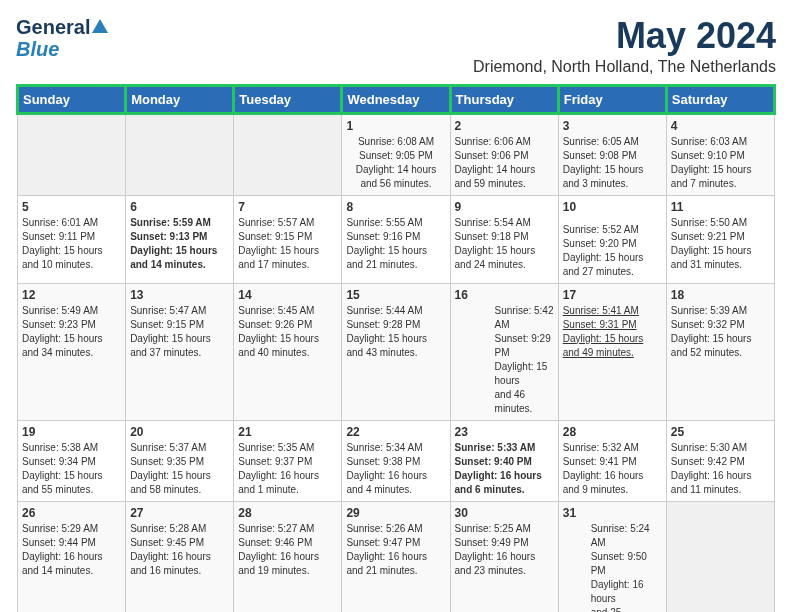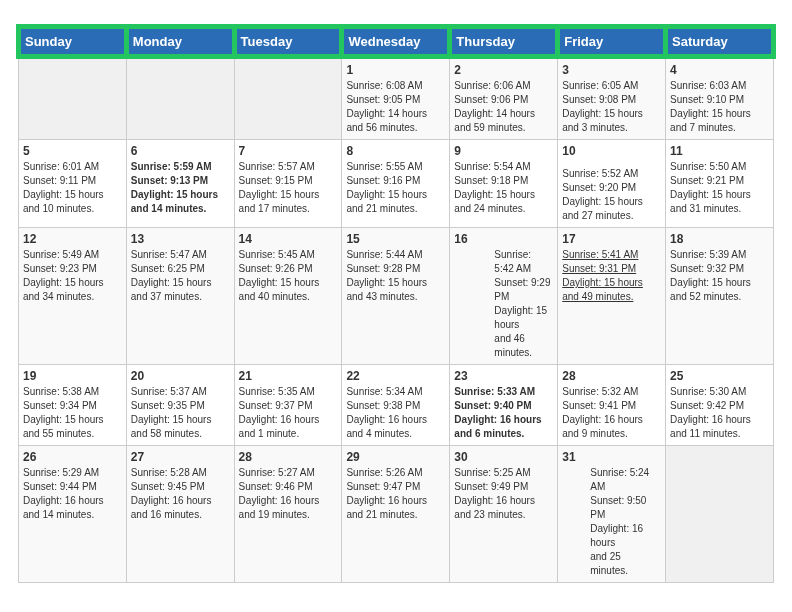--- a/index.html
+++ b/index.html
@@ -50,21 +50,21 @@
       border-collapse: collapse;
       margin-top: 8px;
     }
     .calendar th {
       background-color: #2a6cb5;
       color: #fff;
       font-size: 13px;
       font-weight: bold;
       padding: 5px 4px;
       text-align: left;
-      border: 5px solid #22c55e;
+      border: 3px solid #22c55e;
     }
     .calendar td {
       border: 1px solid #ccc;
       vertical-align: top;
       padding: 4px 4px;
       width: 108px;
       min-height: 80px;
       font-size: 10.5px;
       color: #333;
       background: #fff;
@@ -87,20 +87,33 @@
       color: #333;
     }
     .empty-cell {
       background: #f0f0f0 !important;
     }
   </style>
 </head>
 <body>
 
 <div class="header">
+  <div class="logo">
+    <div class="logo-row">
+      <span class="logo-text">General</span>
+      <svg width="18" height="18" viewBox="0 0 18 18" style="margin-left:1px;margin-top:-2px;">
+        <polygon points="9,2 17,16 1,16" fill="#2980b9"></polygon>
+      </svg>
+    </div>
+    <span class="logo-text" style="color:#2980b9; font-style:italic;">Blue</span>
+  </div>
+  <div class="title-block">
+    <div class="month-title">May 2024</div>
+    <div class="location-title">Driemond, North Holland, The Netherlands</div>
+  </div>
 </div>
 
 <table class="calendar">
   <thead>
     <tr>
     <th>Sunday</th>
         <th>Monday</th>
         <th>Tuesday</th>
         <th>Wednesday</th>
         <th>Thursday</th>
@@ -108,21 +121,21 @@
         <th>Saturday</th>
       </tr>
   </thead>
   <tbody id="calendar-body">
   <tr>
         <td class="empty-cell"></td>
         <td class="empty-cell"></td>
         <td class="empty-cell"></td>
         <td>
           <span class="day-number">1</span>
-          <div class="day-info" style="white-space: pre-line;">Sunrise: 6:08 AM
+          <div class="day-info" style="white-space: pre-line; text-align: center;">Sunrise: 6:08 AM
 Sunset: 9:05 PM
 Daylight: 14 hours
 and 56 minutes.</div>
         </td>
         <td>
           <span class="day-number">2</span>
           <div class="day-info" style="white-space: pre-line;">Sunrise: 6:06 AM
 Sunset: 9:06 PM
 Daylight: 14 hours
 and 59 minutes.</div>
@@ -197,21 +210,21 @@
         <td>
           <span class="day-number">12</span>
           <div class="day-info" style="white-space: pre-line;">Sunrise: 5:49 AM
 Sunset: 9:23 PM
 Daylight: 15 hours
 and 34 minutes.</div>
         </td>
         <td>
           <span class="day-number">13</span>
           <div class="day-info" style="white-space: pre-line;">Sunrise: 5:47 AM
-Sunset: 6:25 PM
+Sunset: 9:15 PM
 Daylight: 15 hours
 and 37 minutes.</div>
         </td>
         <td>
           <span class="day-number">14</span>
           <div class="day-info" style="white-space: pre-line;">Sunrise: 5:45 AM
 Sunset: 9:26 PM
 Daylight: 15 hours
 and 40 minutes.</div>
         </td>

